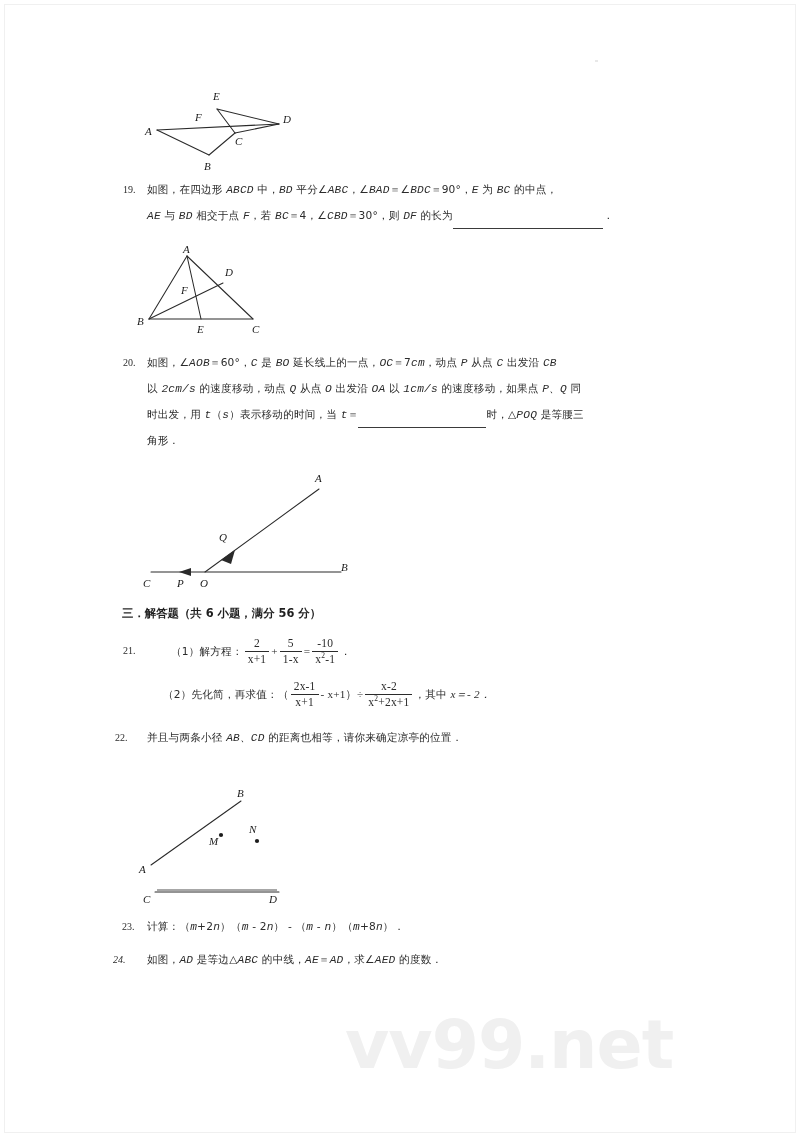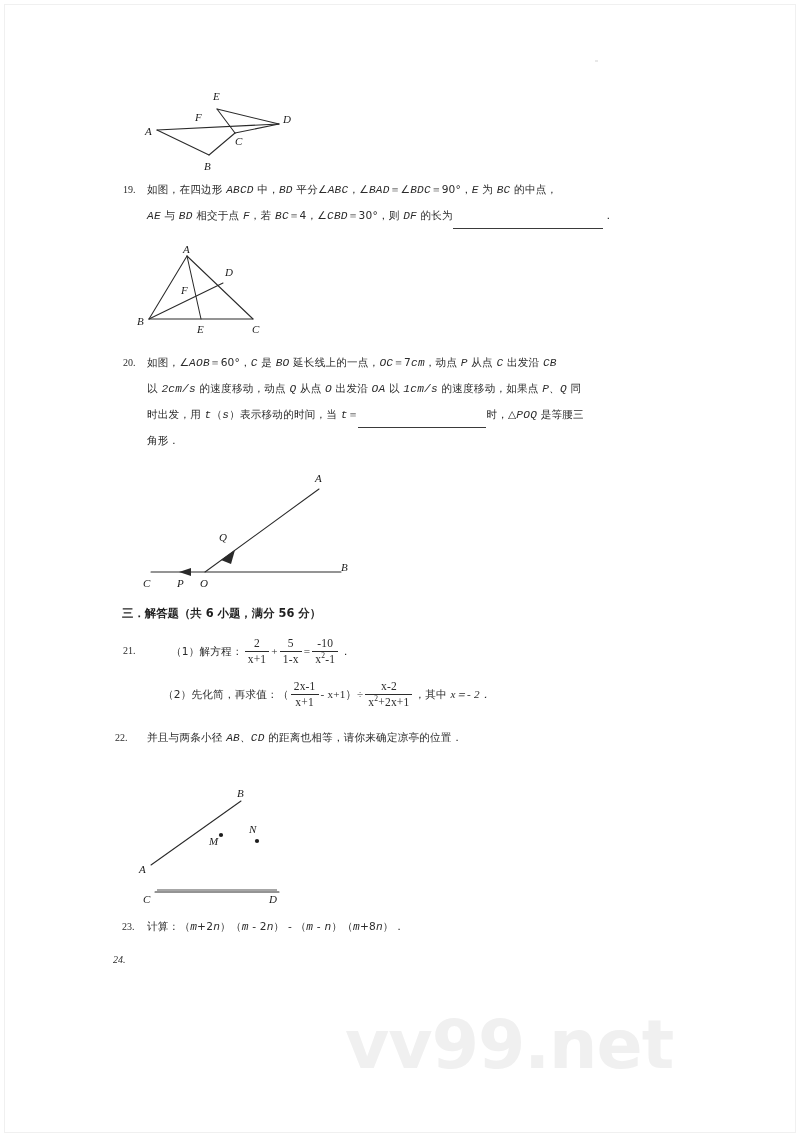--- a/index.html
+++ b/index.html
@@ -292,17 +292,20 @@
   <div class="qnum" style="left:117px; top:909px;">
     <span>23.</span>
   </div>
   <div class="q" id="q23" style="left:142px; top:909px; width:545px;">
         <div class="line"><span class="cn">计算：（</span><span class="it">m</span><span class="cn">+2</span><span class="it">n</span><span class="cn">）（</span><span class="it">m</span><span class="cn"> - 2</span><span class="it">n</span><span class="cn">） - （</span><span class="it">m</span><span class="cn"> - </span><span class="it">n</span><span class="cn">）（</span><span class="it">m</span><span class="cn">+8</span><span class="it">n</span><span class="cn">）．</span></div>
       </div>
 
   <div class="qnum" style="left:108px; top:942px;font-style:italic;">
     <span>24.</span>
   </div>
+  <div class="q" id="q24" style="left:142px; top:942px; width:545px;">
+        <div class="line"><span class="cn">如图，</span><span class="it">AD</span><span class="cn"> 是等边△</span><span class="it">ABC</span><span class="cn"> 的中线，</span><span class="it">AE</span><span class="cn">＝</span><span class="it">AD</span><span class="cn">，求∠</span><span class="it">AED</span><span class="cn"> 的度数．</span></div>
+      </div>
 
   <div class="watermark">vv99.net</div>
 
 </div>
 </div>
 
 </body></html>

